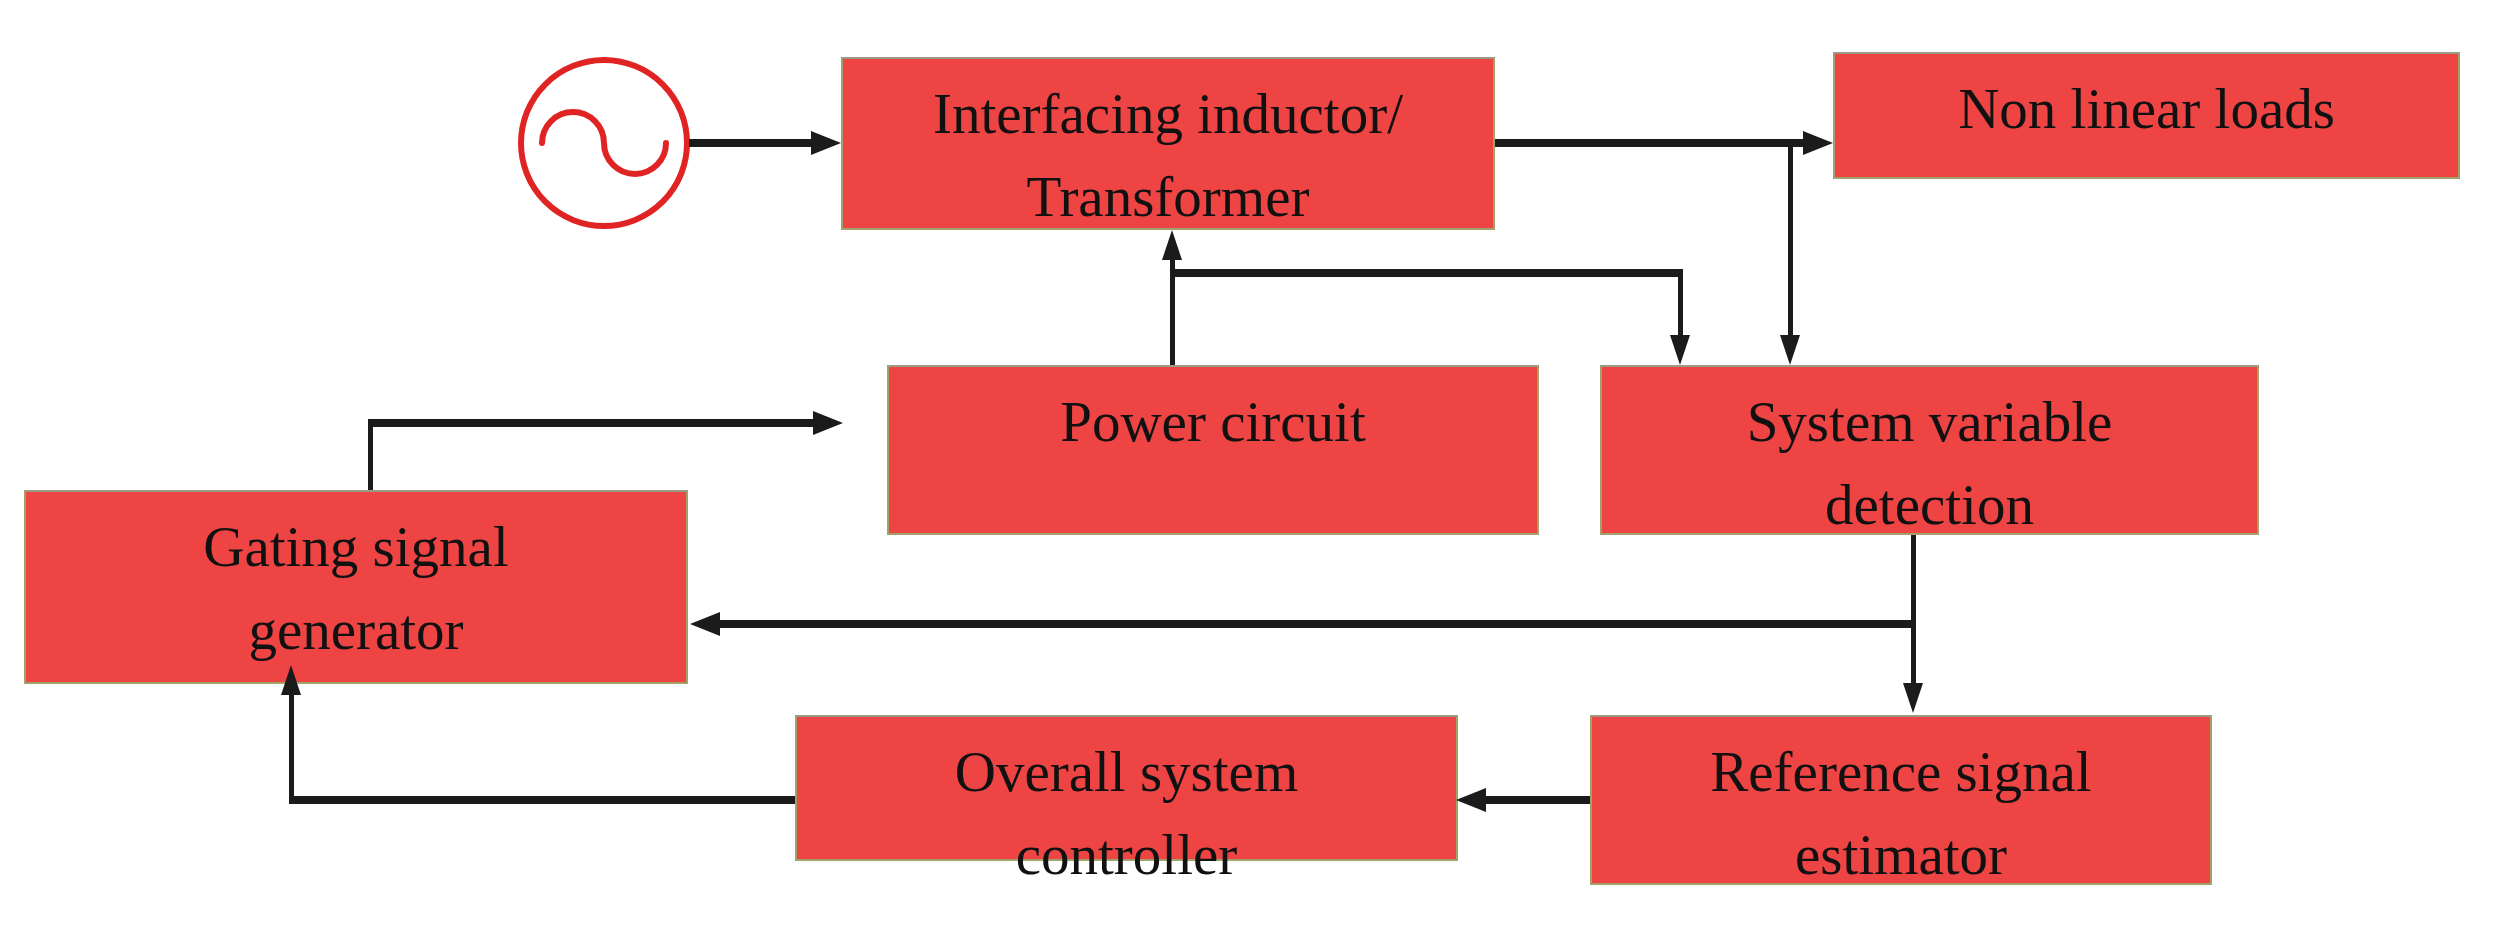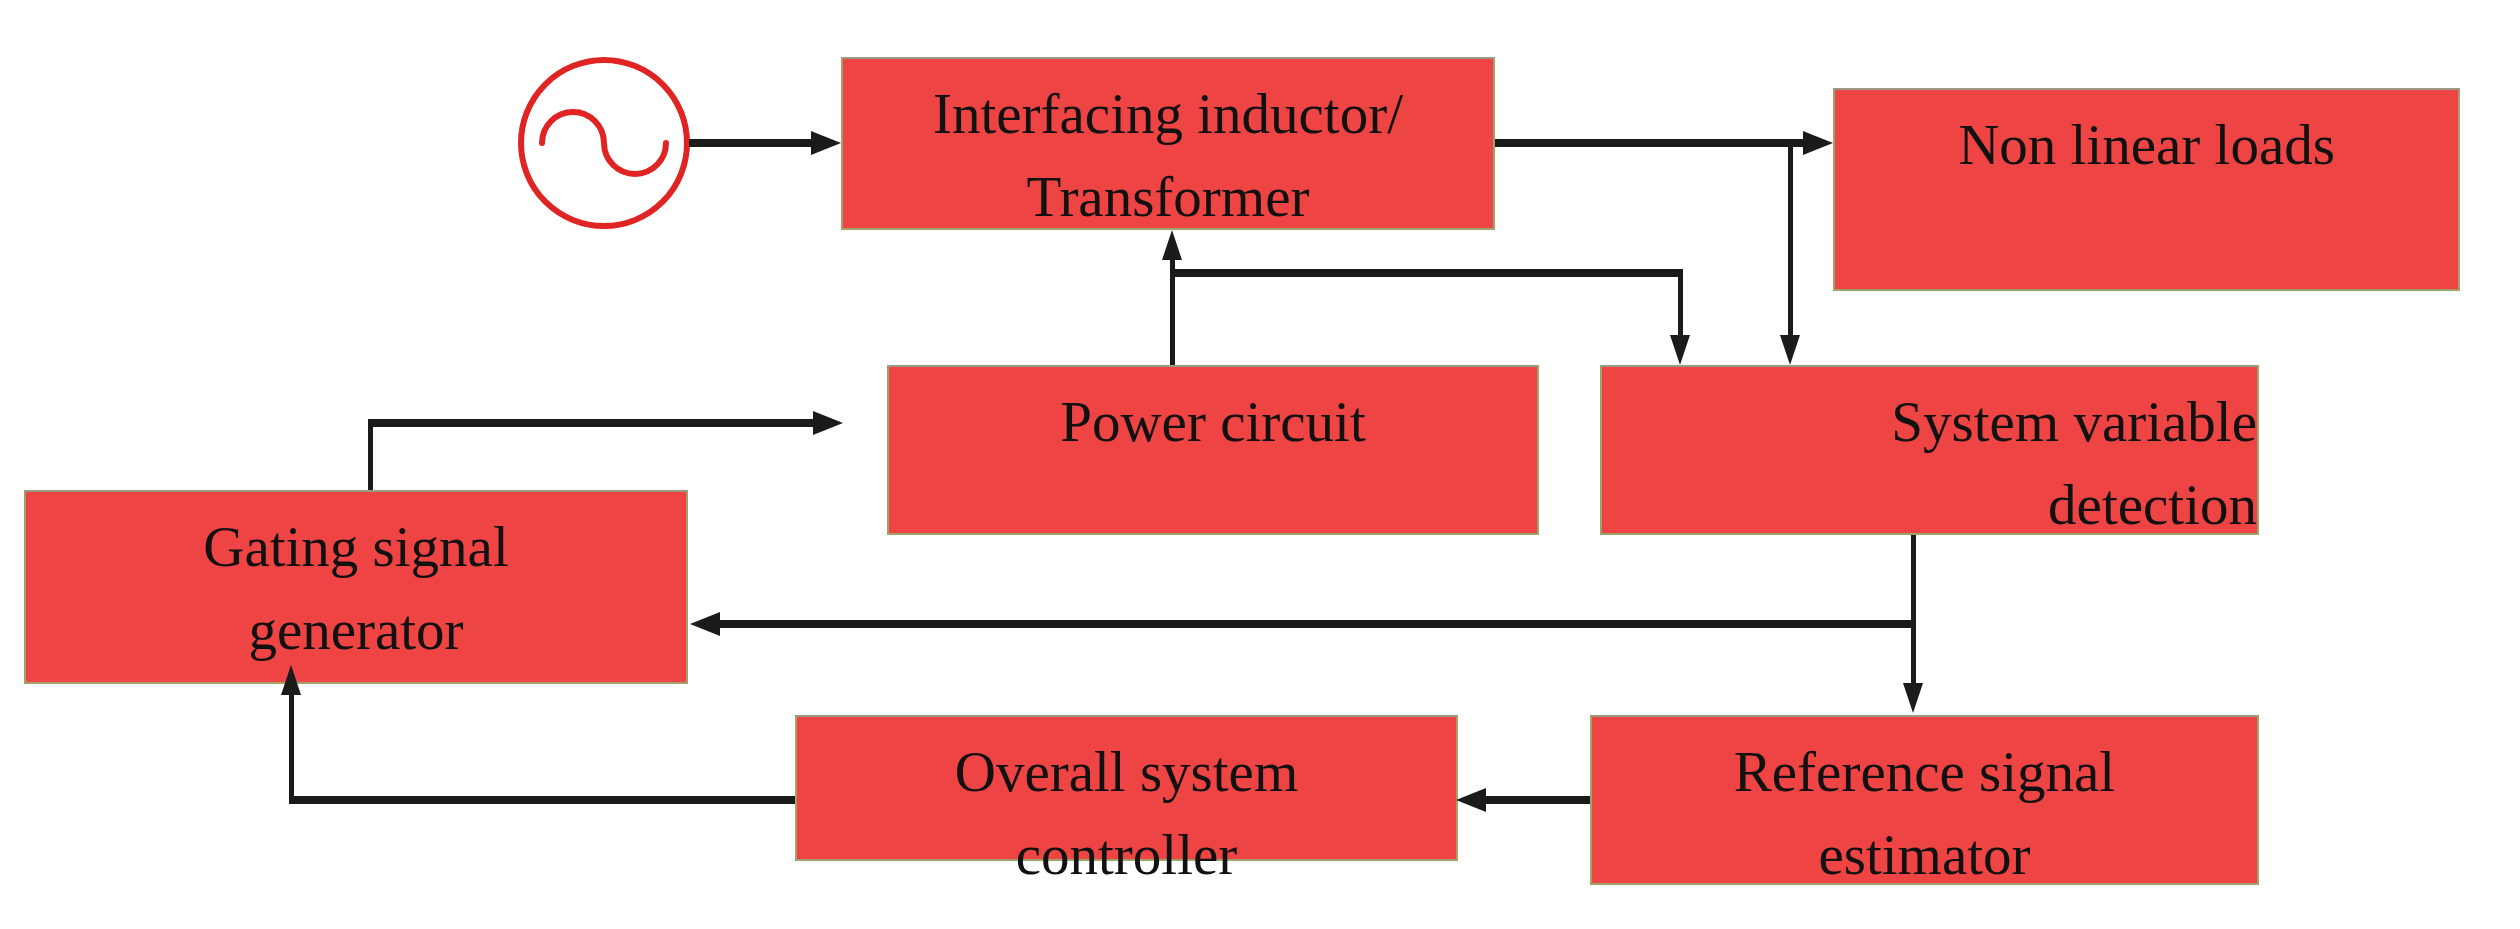--- a/index.html
+++ b/index.html
@@ -27,26 +27,26 @@
   .edge { position: absolute; background: #1b1b1b; }
   .ah { position: absolute; width: 0; height: 0; }
   
   .ah.right  { border-top: 12px solid transparent; border-bottom: 12px solid transparent; border-left: 30px solid #1b1b1b; }
   .ah.left   { border-top: 12px solid transparent; border-bottom: 12px solid transparent; border-right: 30px solid #1b1b1b; }
   .ah.down   { border-left: 10px solid transparent; border-right: 10px solid transparent; border-top: 30px solid #1b1b1b; }
   .ah.up     { border-left: 10px solid transparent; border-right: 10px solid transparent; border-bottom: 30px solid #1b1b1b; }
 
   
   #n-interfacing { left: 841px;  top: 57px;  width: 654px; height: 173px; }
-  #n-loads       { left: 1833px; top: 52px;  width: 627px; height: 203px; margin-top: 36px; }
+  #n-loads       { left: 1833px; top: 52px;  width: 627px; height: 127px; }
   #n-power       { left: 843px;  top: 365px; width: 652px; height: 170px; margin-left: 44px; }
-  #n-svd         { left: 1600px; top: 365px; width: 659px; height: 170px; text-align: right; }
+  #n-svd         { left: 1600px; top: 365px; width: 659px; height: 170px; }
   #n-gating      { left: 24px;   top: 490px; width: 664px; height: 194px; }
   #n-osc         { left: 795px;  top: 715px; width: 663px; height: 146px; }
-  #n-rse         { left: 1590px; top: 715px; width: 669px; height: 170px; }
+  #n-rse         { left: 1590px; top: 715px; width: 622px; height: 170px; }
 
   #ac-source { position: absolute; left: 514px; top: 53px; }
 </style>
 </head>
 <body>
 
 <div id="stage">
 
   <div id="ac-source">
     <svg width="180" height="180" viewBox="0 0 180 180">

